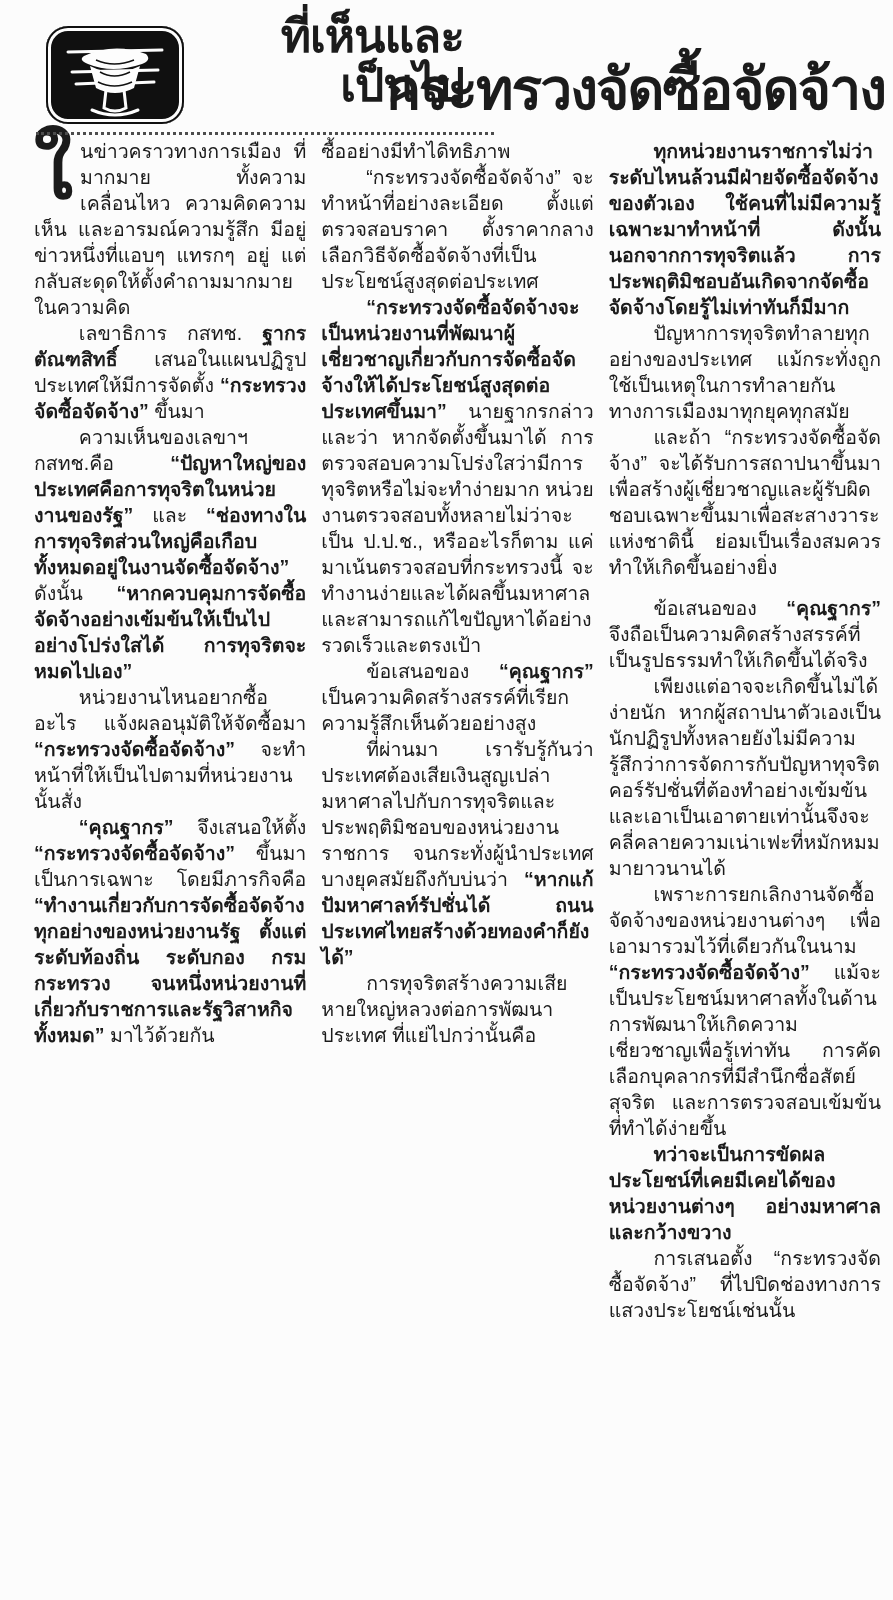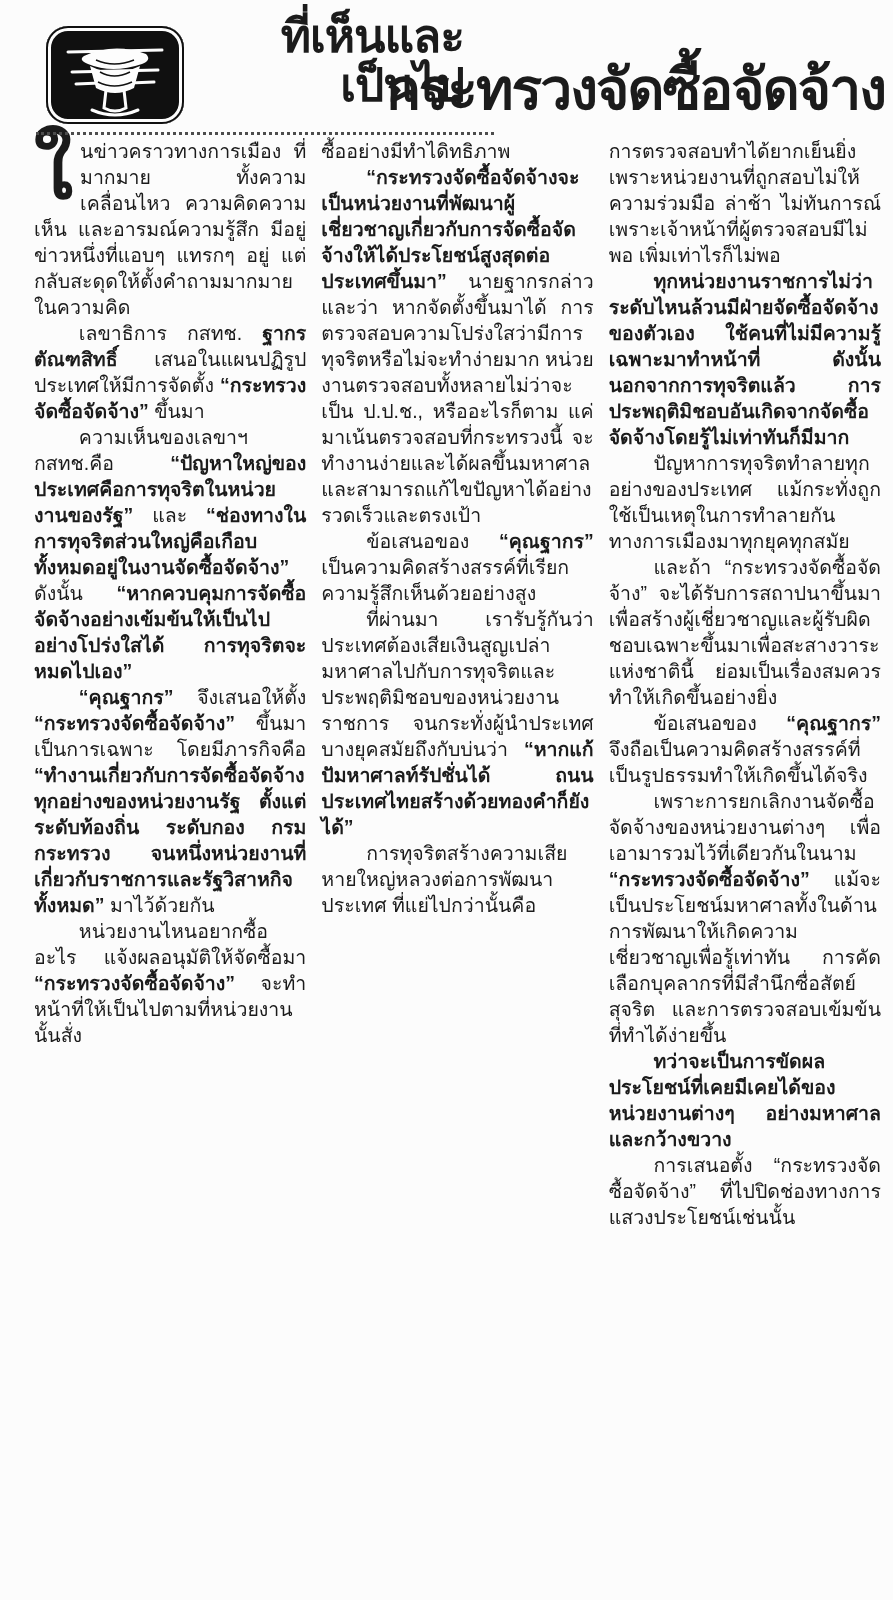--- a/index.html
+++ b/index.html
@@ -44,21 +44,21 @@
     padding: 4px 12px 0 34px;
   }
   .col { flex: 1; min-width: 0; }
   .col p {
     margin: 0;
     font-size: 19.5px; line-height: 26px;
     text-indent: 2.3em;
     text-align: justify;
   }
   .col p.noindent { text-indent: 0; }
-  .col p.gap { }
+  .col p.gap { margin-top: 15px; }
   .b { font-weight: bold; }
   .dropcap {
     float: left;
     font-weight: bold;
     font-size: 80px; line-height: 58px;
     height: 56px;
     margin: 4px 7px 0 0;
   }
 </style>
 </head>
@@ -97,40 +97,41 @@
 
     <div class="microtext"></div>
   </header>
 
   <main class="columns">
     <div class="col">
       <div class="paras">
           <p class="noindent"><span class="dropcap">ใ</span><span>นข่าวคราวทางการเมือง ที่มากมาย ทั้งความเคลื่อนไหว ความคิดความเห็น และอารมณ์ความรู้สึก มีอยู่ข่าวหนึ่งที่แอบๆ แทรกๆ อยู่ แต่กลับสะดุดให้ตั้งคำถามมากมายในความคิด</span></p>
           <p><span>เลขาธิการ กสทช. </span><span class="b">ฐากร ตัณฑสิทธิ์</span><span> เสนอในแผนปฏิรูปประเทศให้มีการจัดตั้ง </span><span class="b">“กระทรวงจัดซื้อจัดจ้าง”</span><span> ขึ้นมา</span></p>
           <p><span>ความเห็นของเลขาฯ กสทช.คือ </span><span class="b">“ปัญหาใหญ่ของประเทศคือการทุจริตในหน่วยงานของรัฐ”</span><span> และ </span><span class="b">“ช่องทางในการทุจริตส่วนใหญ่คือเกือบทั้งหมดอยู่ในงานจัดซื้อจัดจ้าง”</span><span> ดังนั้น </span><span class="b">“หากควบคุมการจัดซื้อจัดจ้างอย่างเข้มข้นให้เป็นไปอย่างโปร่งใสได้ การทุจริตจะหมดไปเอง”</span></p>
+          <p><span>หน่วยงานไหนอยากซื้ออะไร แจ้งผลอนุมัติให้จัดซื้อมา </span><span class="b">“กระทรวงจัดซื้อจัดจ้าง”</span><span> จะทำหน้าที่ให้เป็นไปตามที่หน่วยงานนั้นสั่ง</span></p>
           <p><span class="b">“คุณฐากร”</span><span> จึงเสนอให้ตั้ง </span><span class="b">“กระทรวงจัดซื้อจัดจ้าง”</span><span> ขึ้นมาเป็นการเฉพาะ โดยมีภารกิจคือ </span><span class="b">“ทำงานเกี่ยวกับการจัดซื้อจัดจ้างทุกอย่างของหน่วยงานรัฐ ตั้งแต่ระดับท้องถิ่น ระดับกอง กรม กระทรวง จนหนึ่งหน่วยงานที่เกี่ยวกับราชการและรัฐวิสาหกิจทั้งหมด”</span><span> มาไว้ด้วยกัน</span></p>
-          <p><span>หน่วยงานไหนอยากซื้ออะไร แจ้งผลอนุมัติให้จัดซื้อมา </span><span class="b">“กระทรวงจัดซื้อจัดจ้าง”</span><span> จะทำหน้าที่ให้เป็นไปตามที่หน่วยงานนั้นสั่ง</span></p>
         </div>
     </div>
     <div class="col">
       <div class="paras">
           <p class="noindent"><span>ซื้ออย่างมีทำไดิทธิภาพ</span></p>
+          <p><span>“กระทรวงจัดซื้อจัดจ้าง”</span><span> จะทำหน้าที่อย่างละเอียด ตั้งแต่ตรวจสอบราคา ตั้งราคากลาง เลือกวิธีจัดซื้อจัดจ้างที่เป็นประโยชน์สูงสุดต่อประเทศ</span></p>
           <p><span class="b">“กระทรวงจัดซื้อจัดจ้างจะเป็นหน่วยงานที่พัฒนาผู้เชี่ยวชาญเกี่ยวกับการจัดซื้อจัดจ้างให้ได้ประโยชน์สูงสุดต่อประเทศขึ้นมา”</span><span> นายฐากรกล่าว และว่า หากจัดตั้งขึ้นมาได้ การตรวจสอบความโปร่งใสว่ามีการทุจริตหรือไม่จะทำง่ายมาก หน่วยงานตรวจสอบทั้งหลายไม่ว่าจะเป็น ป.ป.ช., หรืออะไรก็ตาม แค่มาเน้นตรวจสอบที่กระทรวงนี้ จะทำงานง่ายและได้ผลขึ้นมหาศาล และสามารถแก้ไขปัญหาได้อย่างรวดเร็วและตรงเป้า</span></p>
           <p><span>ข้อเสนอของ </span><span class="b">“คุณฐากร”</span><span> เป็นความคิดสร้างสรรค์ที่เรียกความรู้สึกเห็นด้วยอย่างสูง</span></p>
           <p><span>ที่ผ่านมา เรารับรู้กันว่าประเทศต้องเสียเงินสูญเปล่ามหาศาลไปกับการทุจริตและประพฤติมิชอบของหน่วยงานราชการ จนกระทั่งผู้นำประเทศบางยุคสมัยถึงกับบ่นว่า </span><span class="b">“หากแก้ปัมหาศาลท์รัปชั่นได้ ถนนประเทศไทยสร้างด้วยทองคำก็ยังได้”</span></p>
           <p><span>การทุจริตสร้างความเสียหายใหญ่หลวงต่อการพัฒนาประเทศ ที่แย่ไปกว่านั้นคือ</span></p>
         </div>
     </div>
     <div class="col">
       <div class="paras">
-          <p class="noindent"><span>การตรวจสอบทำได้ยากเย็นยิ่งเพราะหน่วยงานที่ถูกสอบไม่ให้ความร่วมมือ ล่าช้า ไม่ทันการณ์ เพราะเจ้าหน้าที่ผู้ตรวจสอบมีไม่พอ เพิ่มเท่าไรก็ไม่พอ</span></p>
           <p><span class="b">ทุกหน่วยงานราชการไม่ว่าระดับไหนล้วนมีฝ่ายจัดซื้อจัดจ้างของตัวเอง ใช้คนที่ไม่มีความรู้เฉพาะมาทำหน้าที่ ดังนั้นนอกจากการทุจริตแล้ว การประพฤติมิชอบอันเกิดจากจัดซื้อจัดจ้างโดยรู้ไม่เท่าทันก็มีมาก</span></p>
           <p><span>ปัญหาการทุจริตทำลายทุกอย่างของประเทศ แม้กระทั่งถูกใช้เป็นเหตุในการทำลายกันทางการเมืองมาทุกยุคทุกสมัย</span></p>
           <p><span>และถ้า “กระทรวงจัดซื้อจัดจ้าง” จะได้รับการสถาปนาขึ้นมา เพื่อสร้างผู้เชี่ยวชาญและผู้รับผิดชอบเฉพาะขึ้นมาเพื่อสะสางวาระแห่งชาตินี้ ย่อมเป็นเรื่องสมควรทำให้เกิดขึ้นอย่างยิ่ง</span></p>
           <p class="gap"><span>ข้อเสนอของ </span><span class="b">“คุณฐากร”</span><span> จึงถือเป็นความคิดสร้างสรรค์ที่เป็นรูปธรรมทำให้เกิดขึ้นได้จริง</span></p>
+          <p><span>เพียงแต่อาจจะเกิดขึ้นไม่ได้ง่ายนัก หากผู้สถาปนาตัวเองเป็นนักปฏิรูปทั้งหลายยังไม่มีความรู้สึกว่าการจัดการกับปัญหาทุจริตคอร์รัปชั่นที่ต้องทำอย่างเข้มข้น และเอาเป็นเอาตายเท่านั้นจึงจะคลี่คลายความเน่าเฟะที่หมักหมมมายาวนานได้</span></p>
           <p><span>เพราะการยกเลิกงานจัดซื้อจัดจ้างของหน่วยงานต่างๆ เพื่อเอามารวมไว้ที่เดียวกันในนาม </span><span class="b">“กระทรวงจัดซื้อจัดจ้าง”</span><span> แม้จะเป็นประโยชน์มหาศาลทั้งในด้านการพัฒนาให้เกิดความเชี่ยวชาญเพื่อรู้เท่าทัน การคัดเลือกบุคลากรที่มีสำนึกซื่อสัตย์สุจริต และการตรวจสอบเข้มข้นที่ทำได้ง่ายขึ้น</span></p>
           <p><span class="b">ทว่าจะเป็นการขัดผลประโยชน์ที่เคยมีเคยได้ของหน่วยงานต่างๆ อย่างมหาศาลและกว้างขวาง</span></p>
           <p><span>การเสนอตั้ง “กระทรวงจัดซื้อจัดจ้าง” ที่ไปปิดช่องทางการแสวงประโยชน์เช่นนั้น</span></p>
         </div>
 
     </div>
   </main>
 
 </div>
 

